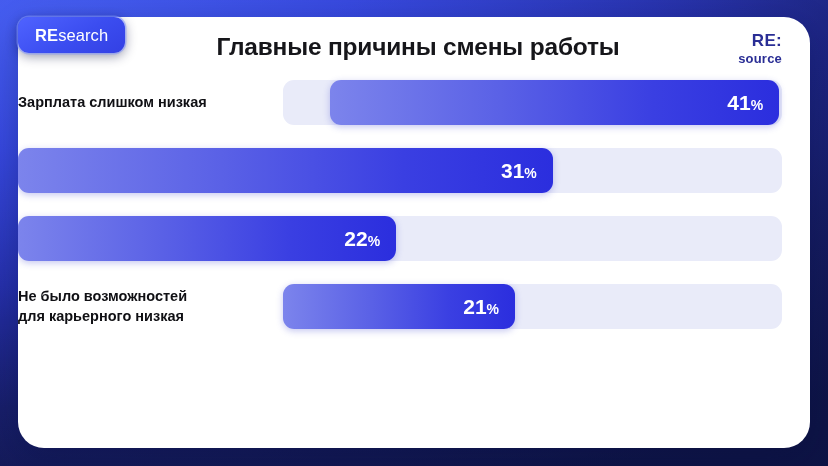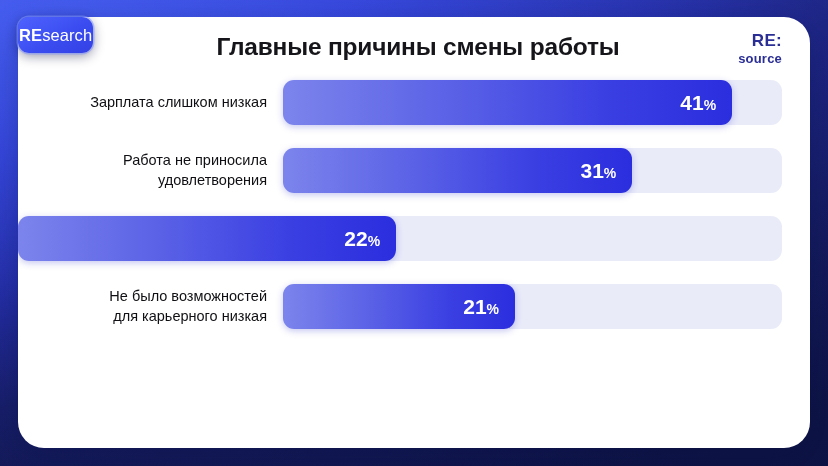--- a/index.html
+++ b/index.html
@@ -28,21 +28,21 @@
     inset: 0;
     background: linear-gradient(160deg, rgba(86,114,255,0.38) 0%, rgba(40,58,190,0.0) 42%, rgba(9,14,58,0.55) 100%);
   }
 
   
   #badge {
     position: absolute;
     left: 18px;
     top: 17px;
     height: 36px;
-    padding: 0 1px;
+    padding: 0 17px;
     display: flex;
     align-items: center;
     border-radius: 11px;
     background: linear-gradient(150deg, #4f63ff 0%, #3b4df0 55%, #3340e4 100%);
     box-shadow: 0 0 0 1.5px rgba(132,152,255,0.55), 0 3px 12px rgba(8,14,60,0.45);
     z-index: 5;
   }
   #badge-text {
     font-size: 16.5px;
     color: #ffffff;
@@ -117,24 +117,24 @@
     height: 45px;
     margin-bottom: 23px;
     display: flex;
     align-items: center;
   }
   .row:last-child { margin-bottom: 0; }
 
   .row-label {
     width: 265px;
     flex: 0 0 265px;
-    text-align: right;
+    text-align: left;
     padding-right: 16px;
     font-size: 14.5px;
-    font-weight: normal;
+    font-weight: bold;
     color: #101014;
     line-height: 1.35;
     white-space: pre-line;
   }
 
   .track {
     position: relative;
     flex: 1 1 auto;
     height: 45px;
     margin-right: 28px;
@@ -185,28 +185,26 @@
     <div id="brand">
       <div id="brand-main">RE:</div>
       <div id="brand-sub">source</div>
     </div>
   </div>
 
   <div id="chart">
       <div class="row">
         <div class="row-label">Зарплата слишком низкая</div>
         <div class="track">
-          <div class="bar" style="width: 90%;">
+          <div class="bar" style="width: 90%; margin-left: 47px;">
             <div class="bar-value"><span class="num">41</span><span class="pct">%</span></div>
           </div>
         </div>
       </div>
       <div class="row">
-        <div class="row-label">Работа не приносила
-удовлетворения</div>
         <div class="track">
           <div class="bar" style="width: 70%;">
             <div class="bar-value"><span class="num">31</span><span class="pct">%</span></div>
           </div>
         </div>
       </div>
       <div class="row">
         <div class="track">
           <div class="bar" style="width: 49.5%;">
             <div class="bar-value"><span class="num">22</span><span class="pct">%</span></div>

